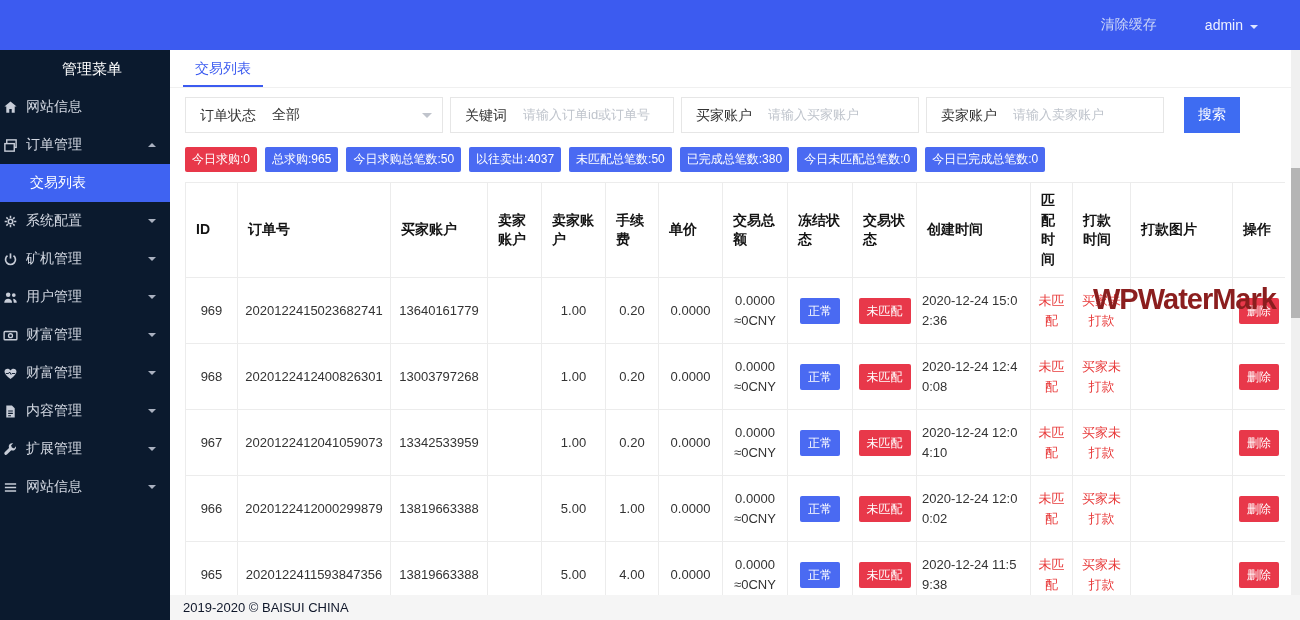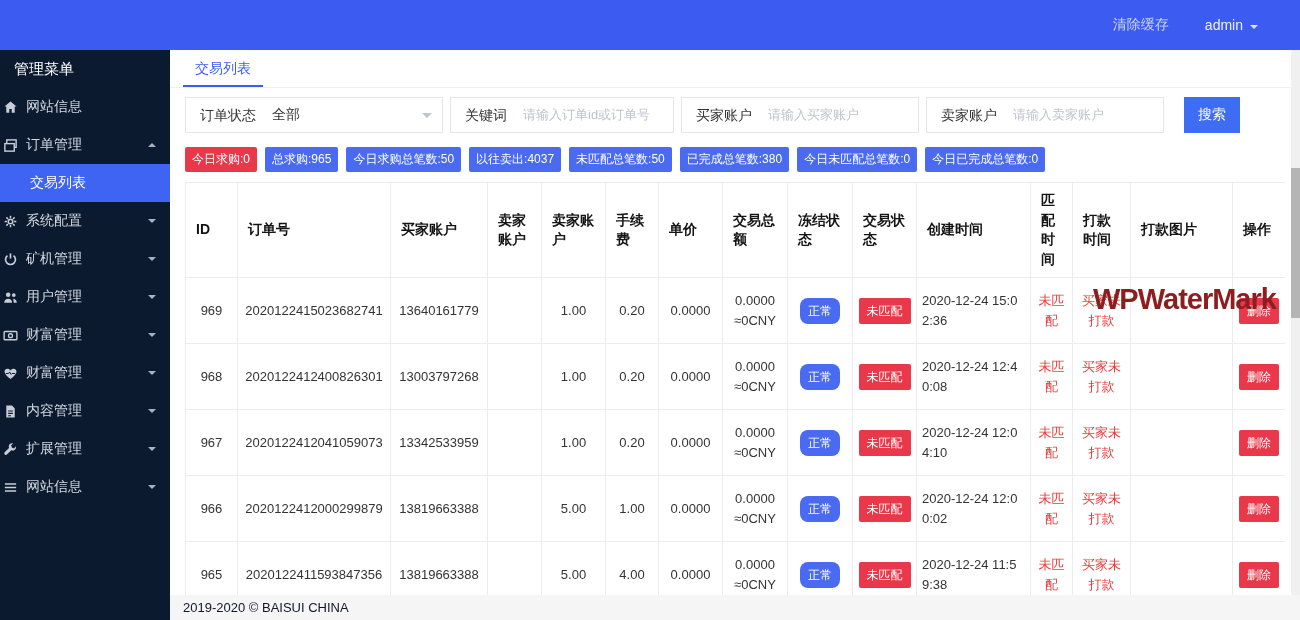--- a/index.html
+++ b/index.html
@@ -7,26 +7,26 @@
     --red-text:#e83a3a; --watermark:#8b1e1e; --sidebar-bg:#0b1a2e; --sidebar-active:#3f63f2;
   }
   *{margin:0;padding:0;box-sizing:border-box;}
   html,body{width:1300px;height:620px;overflow:hidden;}
   body{position:relative;font-family:"Liberation Sans","DejaVu Sans",sans-serif;background:#fff;}
 
   
   .topbar{position:absolute;top:0;left:0;width:1300px;height:50px;background:var(--accent);z-index:6;}
   .topbar-right{position:absolute;right:42px;top:0;height:50px;display:flex;align-items:center;gap:36px;}
   .clear-cache{color:#ccd6f8;font-size:14px;cursor:pointer;}
-  .userbox{color:#edf1ff;font-size:14px;display:flex;align-items:flex-end;gap:7px;cursor:pointer;}
+  .userbox{color:#edf1ff;font-size:14px;display:flex;align-items:flex-end;gap:7px;cursor:pointer;margin-left:12px;}
   .caret-down{width:0;height:0;border:4px solid transparent;border-top-color:#dfe6ff;margin-top:4px;}
 
   
   .sidebar{position:absolute;top:50px;left:0;width:170px;height:570px;background:var(--sidebar-bg);z-index:5;}
-  .sb-title{color:#fff;font-size:15px;line-height:38px;padding-left:14px;height:38px;}
+  .sb-title{color:#fff;font-size:15px;line-height:38px;padding-left:14px;height:38px;text-align:center;}
   .sb-item{height:38px;display:flex;align-items:center;padding:0 14px 0 2px;color:#d3d8e2;font-size:14px;cursor:pointer;}
   .sb-item .icon{width:16px;height:16px;margin-right:8px;display:inline-flex;align-items:center;justify-content:center;flex:none;}
   .sb-item .icon svg{display:block;}
   .sb-item .lab{white-space:nowrap;}
   .sb-item .arrow{margin-left:auto;}
   .arr-down{width:0;height:0;border:4px solid transparent;border-top-color:#aab1c0;margin-top:4px;}
   .arr-up{width:0;height:0;border:4px solid transparent;border-bottom-color:#aab1c0;margin-bottom:4px;}
   .sb-item.sub{padding-left:30px;}
   .sb-item.active{background:var(--sidebar-active);color:#fff;}
 
@@ -46,21 +46,21 @@
   .search-btn{height:36px;padding:0 14px;background:#3e6cf2;color:#fff;font-size:14px;border:none;cursor:pointer;margin-left:13px;}
 
   .stats{margin:14px 0 0 15px;display:flex;gap:8px;}
   .stat{font-size:12px;color:#fff;padding:4px 7px;border-radius:2px;background:var(--badge-blue);white-space:nowrap;}
   .stat.red{background:var(--badge-red);}
 
   .table-wrap{margin:10px 0 0 15px;width:1100px;height:417px;overflow:hidden;position:relative;}
   table{border-collapse:collapse;table-layout:fixed;width:1100px;}
   th{border:1px solid #ececec;font-size:14px;color:#141414;text-align:left;padding:8px 10px;height:50px;font-weight:bold;background:#fff;line-height:1.4;}
   td{border:1px solid #ececec;font-size:13px;color:#333;text-align:center;padding:6px 5px;height:66px;line-height:1.5;word-break:break-all;}
-  .b-blue{background:var(--badge-blue);color:#fff;font-size:12px;padding:4px 8px;border-radius:8px;display:inline-block;white-space:nowrap;}
+  .b-blue{background:var(--badge-blue);color:#fff;font-size:12px;padding:4px 8px;border-radius:2px;display:inline-block;white-space:nowrap;}
   .b-red{background:var(--badge-red);color:#fff;font-size:12px;padding:4px 8px;border-radius:2px;display:inline-block;white-space:nowrap;cursor:pointer;}
   .t-red{color:var(--red-text);}
   .time-span{display:inline-block;text-align:left;}
 
   .watermark{position:absolute;left:1093px;top:283px;font-size:29px;font-weight:bold;color:var(--watermark);letter-spacing:-1px;z-index:8;white-space:nowrap;pointer-events:none;}
 
   .footer{position:absolute;left:170px;top:595px;width:1130px;height:25px;background:#f5f5f5;font-size:13px;color:#0f172a;line-height:25px;padding-left:13px;z-index:5;}
 
   .scroll-track{position:absolute;right:0;top:50px;width:9px;height:545px;background:#f0f0f0;z-index:9;}
   .scroll-thumb{position:absolute;top:118px;left:0;width:9px;height:150px;background:#b5b5b5;}

